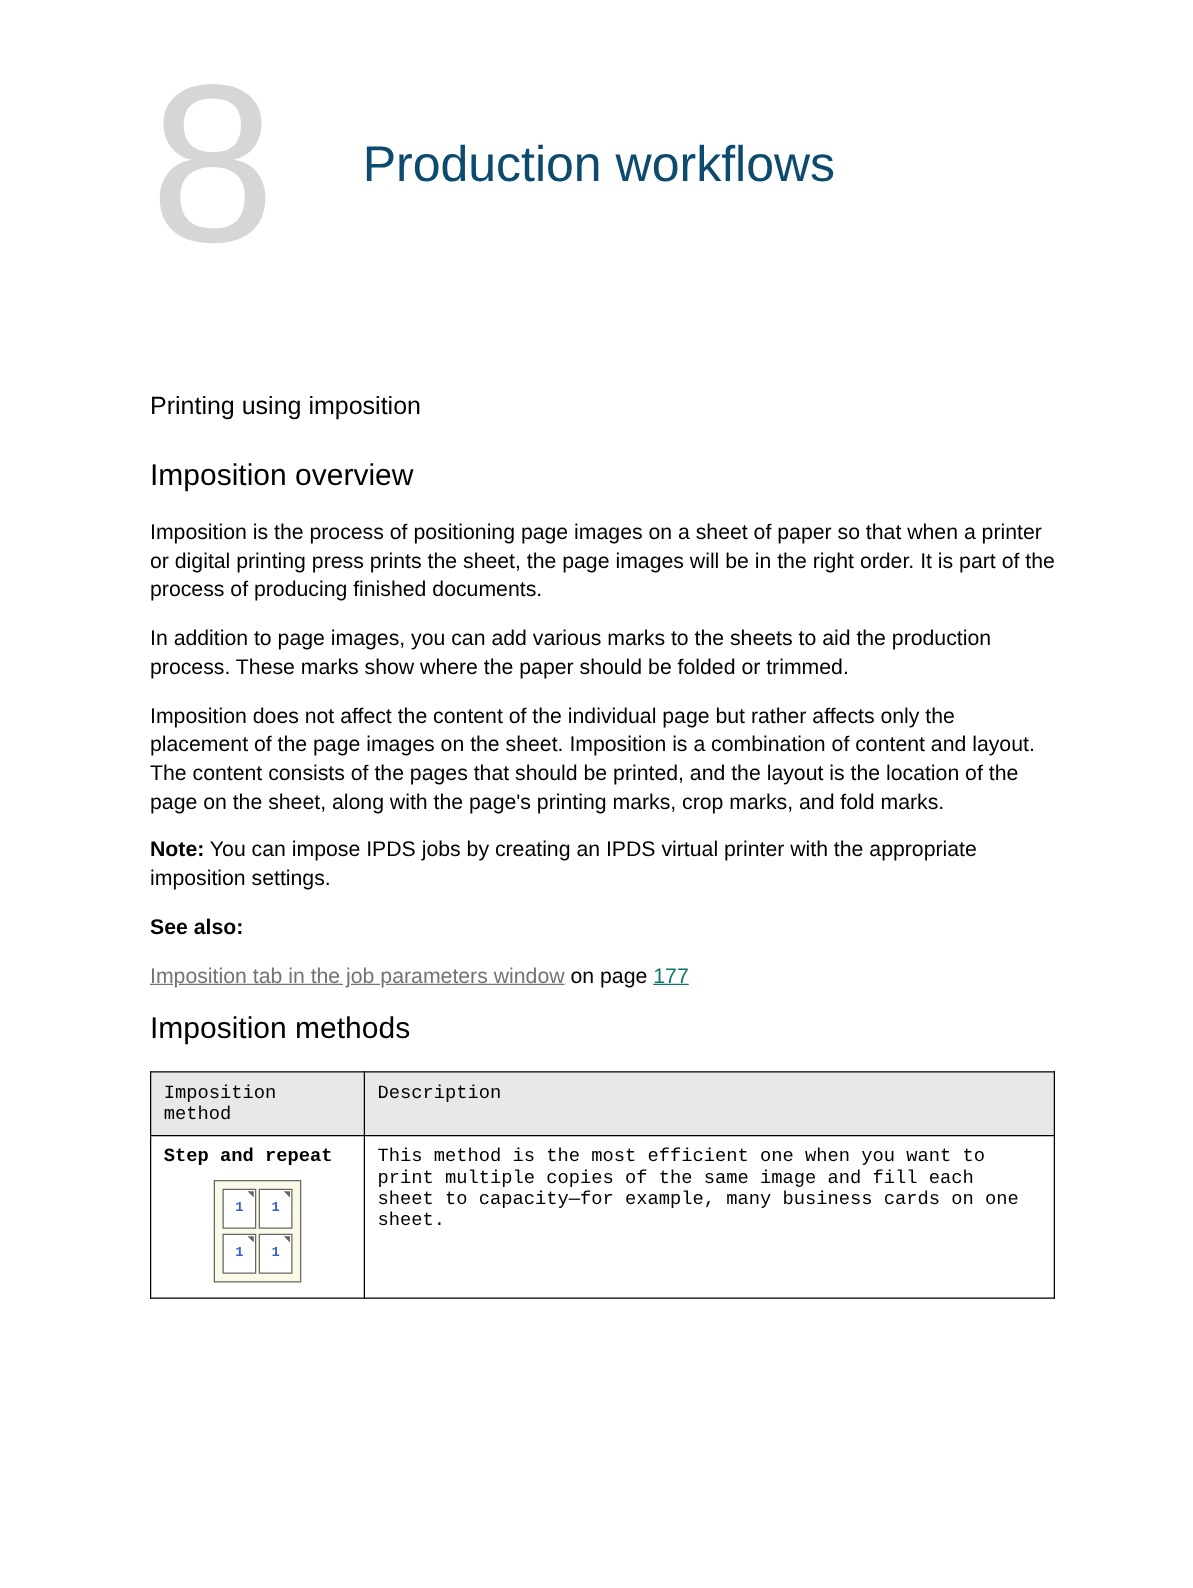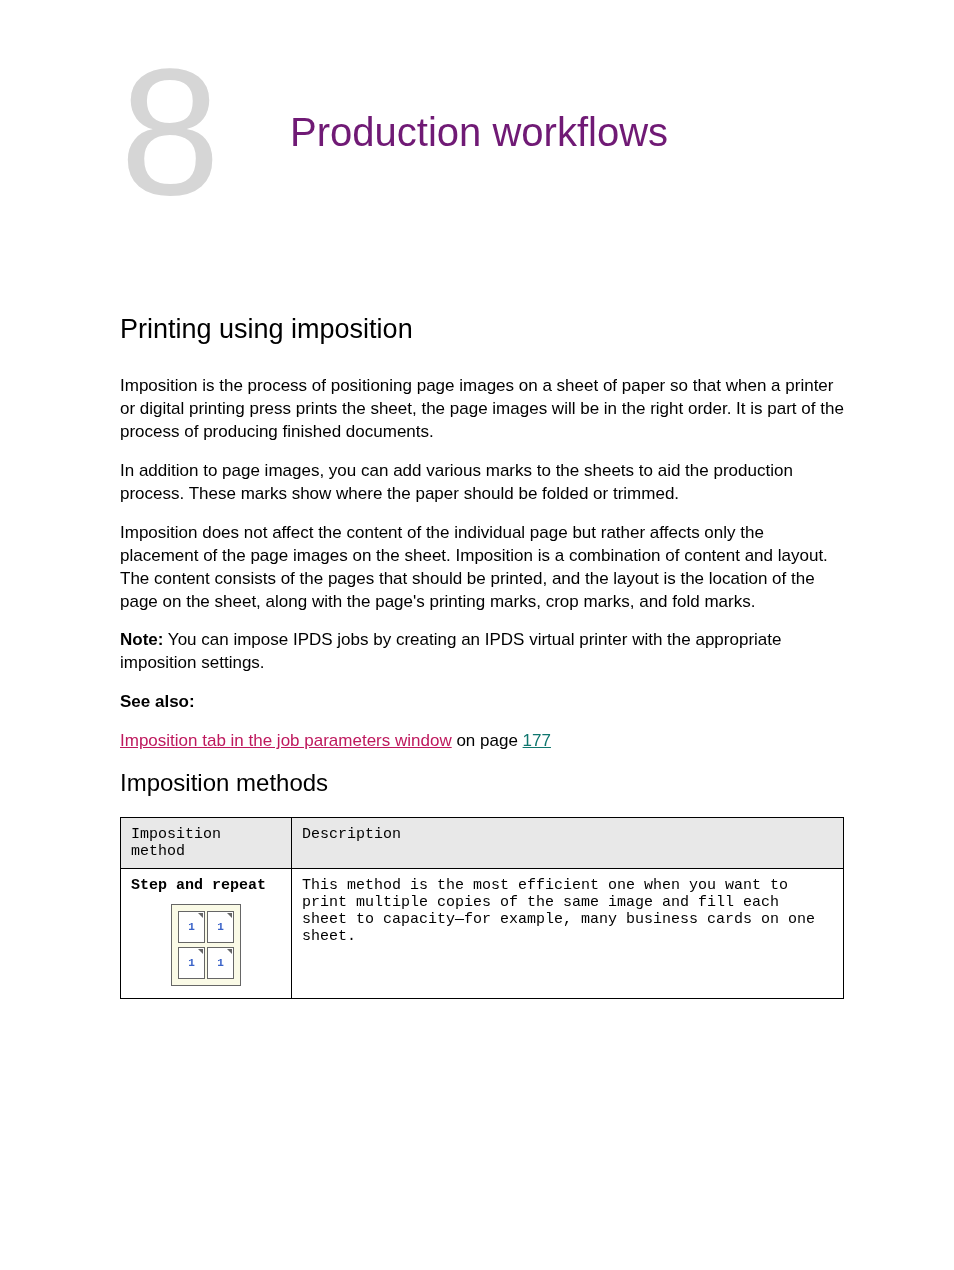--- a/index.html
+++ b/index.html
@@ -23,24 +23,24 @@
     font-size: 180px;
     font-weight: normal;
     color: #d6d6d6;
     line-height: 0.8;
     margin-right: 70px;
     font-family: Arial, Helvetica, sans-serif;
   }
   .chapter-title {
     font-size: 40px;
     font-weight: normal;
-    color: #701a75;
+    color: #0c4a6e;
   }
   h2.section {
-    font-size: 27px;
+    font-size: 20px;
     font-weight: normal;
     margin: 0 0 30px 0;
   }
   h3.subsection {
     font-size: 24px;
     font-weight: normal;
     margin: 0 0 20px 0;
   }
   .body-col {
   }
@@ -60,21 +60,21 @@
   .see-also {
     font-size: 15px;
     margin: 0 0 4px 0;
     font-weight: bold;
   }
   .see-also-line {
     font-size: 15px;
     margin: 0 0 18px 0;
   }
   .see-also-line a {
-    color: #be185d;
+    color: #737373;
     text-decoration: underline;
   }
   .see-also-line .pageno {
     color: #0f766e;
     text-decoration: underline;
   }
   .methods-block {
     margin-top: 14px;
   }
   table.imp-table {
@@ -143,20 +143,21 @@
 
 <div class="page">
 
   <div class="chapter-header">
     <div class="chapter-number">8</div>
     <div class="chapter-title">Production workflows</div>
   </div>
 
   <h2 class="section">Printing using imposition</h2>
 
+  <h3 class="subsection">Imposition overview</h3>
 
   <div class="body-col">
     <p>Imposition is the process of positioning page images on a sheet of paper so that when a printer or digital printing press prints the sheet, the page images will be in the right order. It is part of the process of producing finished documents.</p>
     <p>In addition to page images, you can add various marks to the sheets to aid the production process. These marks show where the paper should be folded or trimmed.</p>
     <p>Imposition does not affect the content of the individual page but rather affects only the placement of the page images on the sheet. Imposition is a combination of content and layout. The content consists of the pages that should be printed, and the layout is the location of the page on the sheet, along with the page's printing marks, crop marks, and fold marks.</p>
     <p class="note">
       <span class="label">Note:</span><span> You can impose IPDS jobs by creating an IPDS virtual printer with the appropriate imposition settings.</span>
     </p>
     <p class="see-also">See also:</p>
     <p class="see-also-line">

